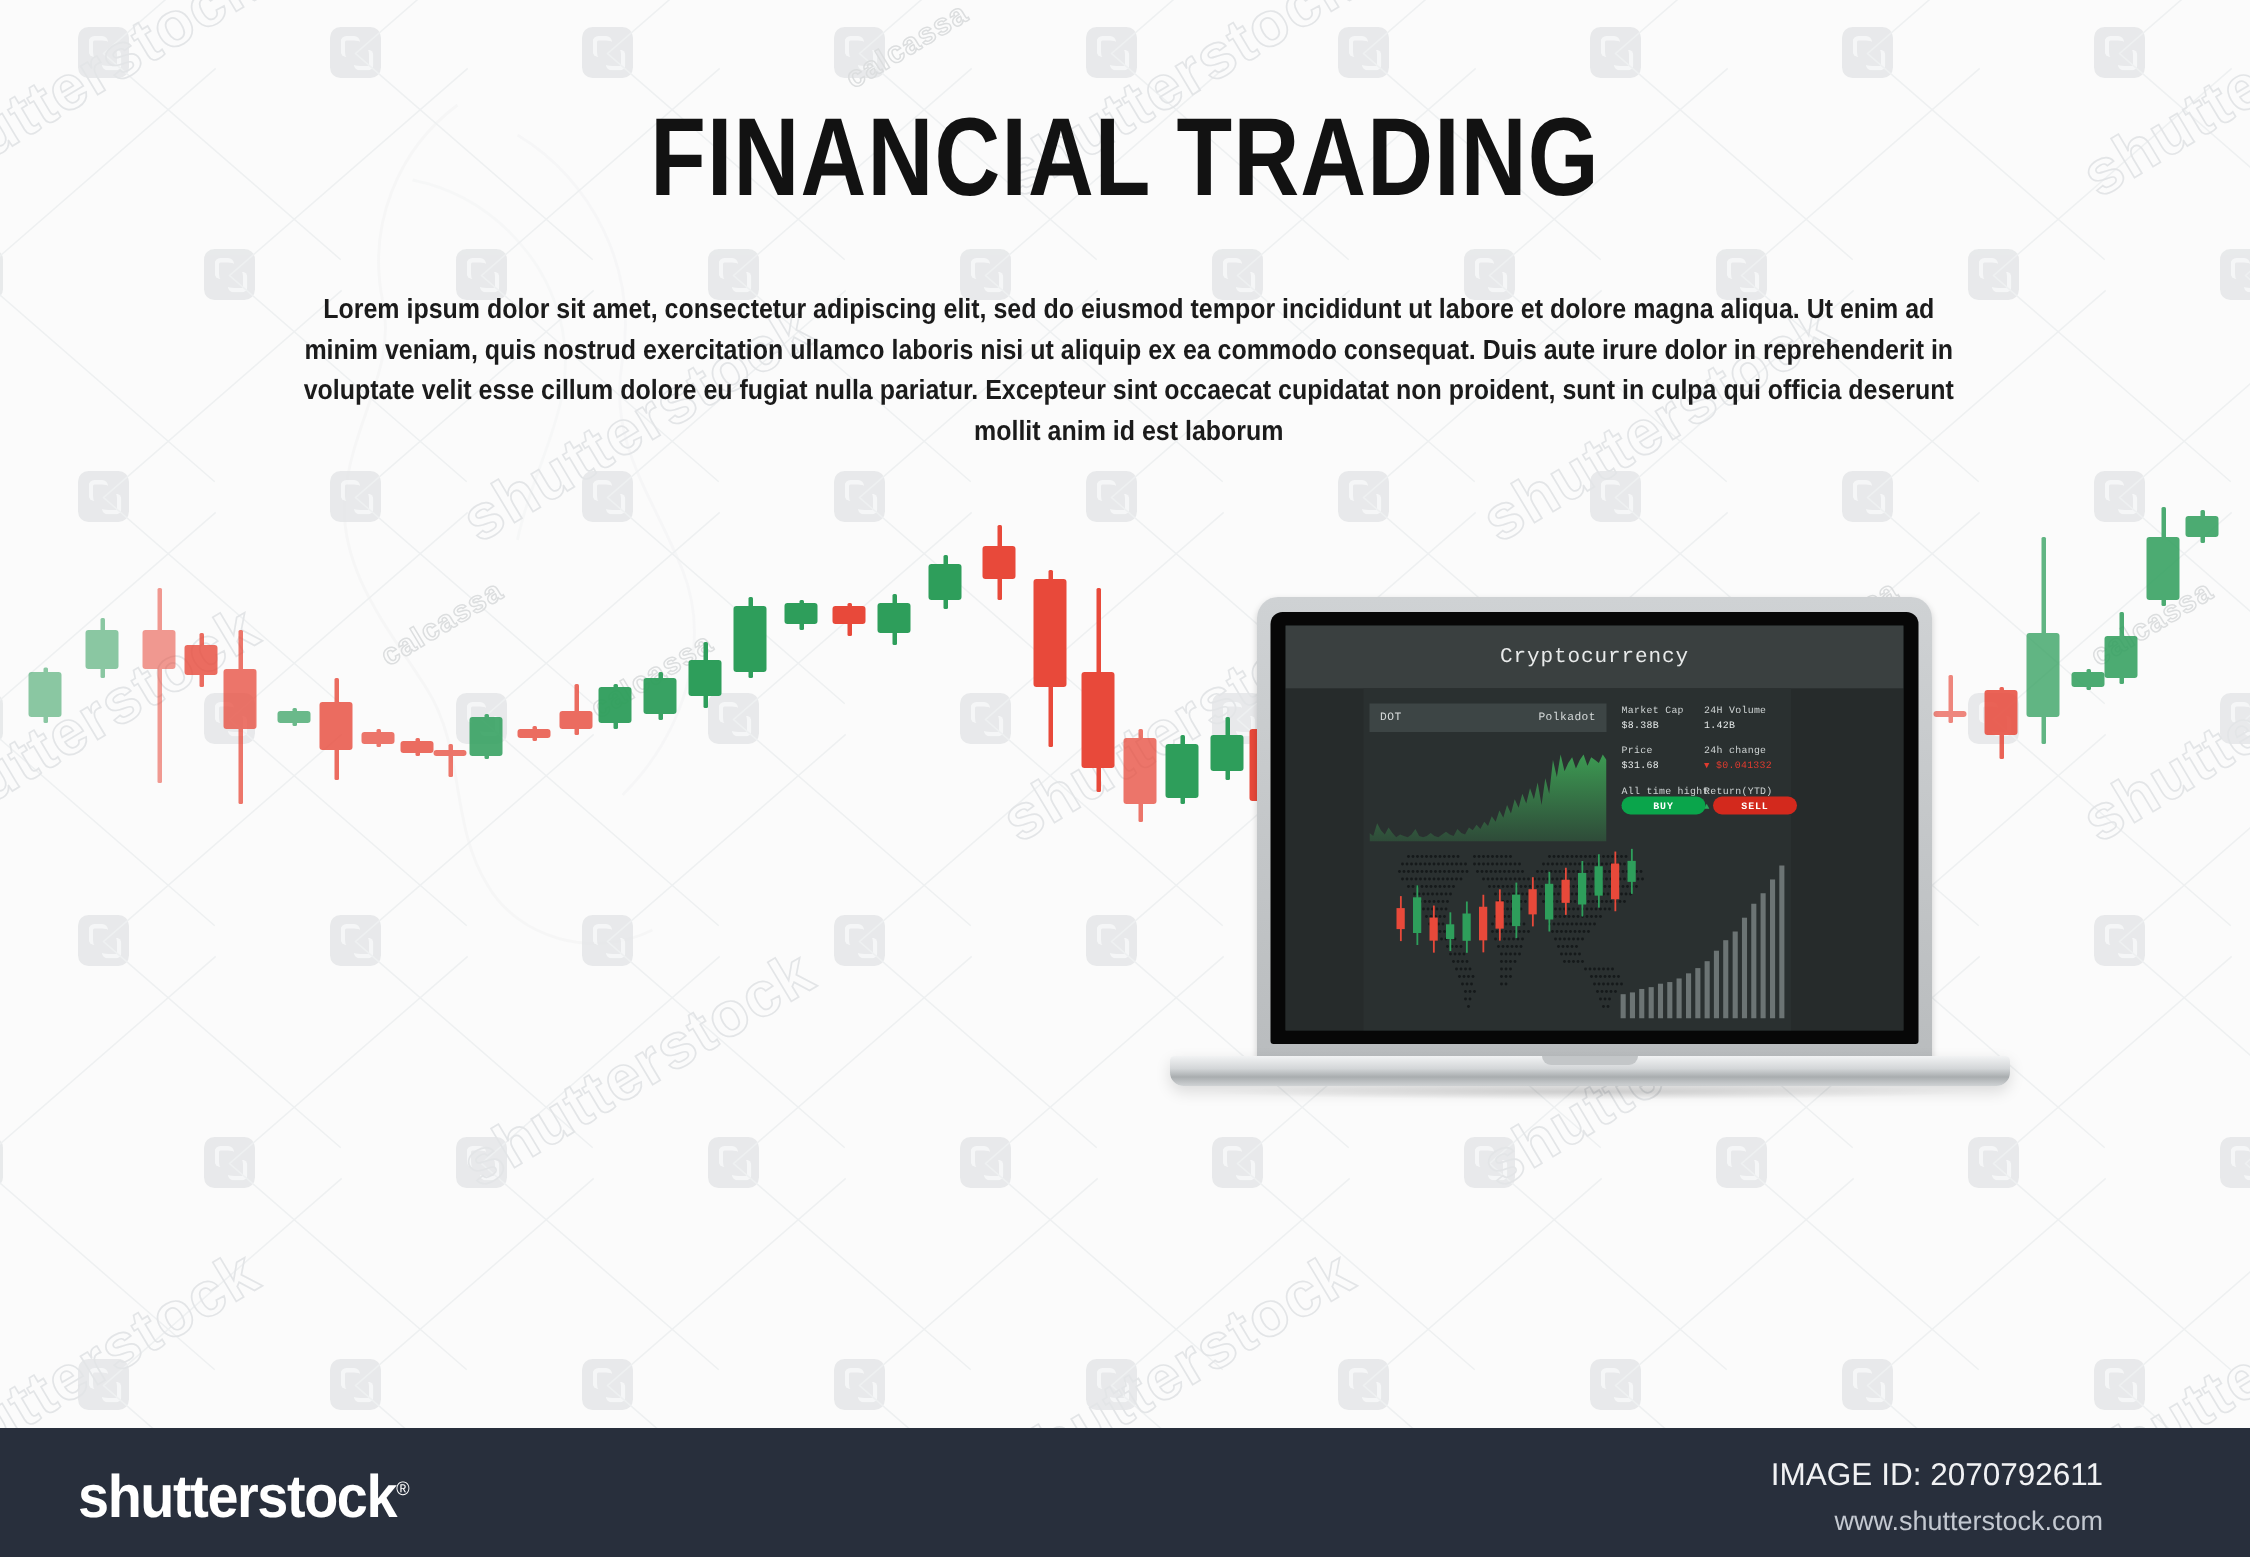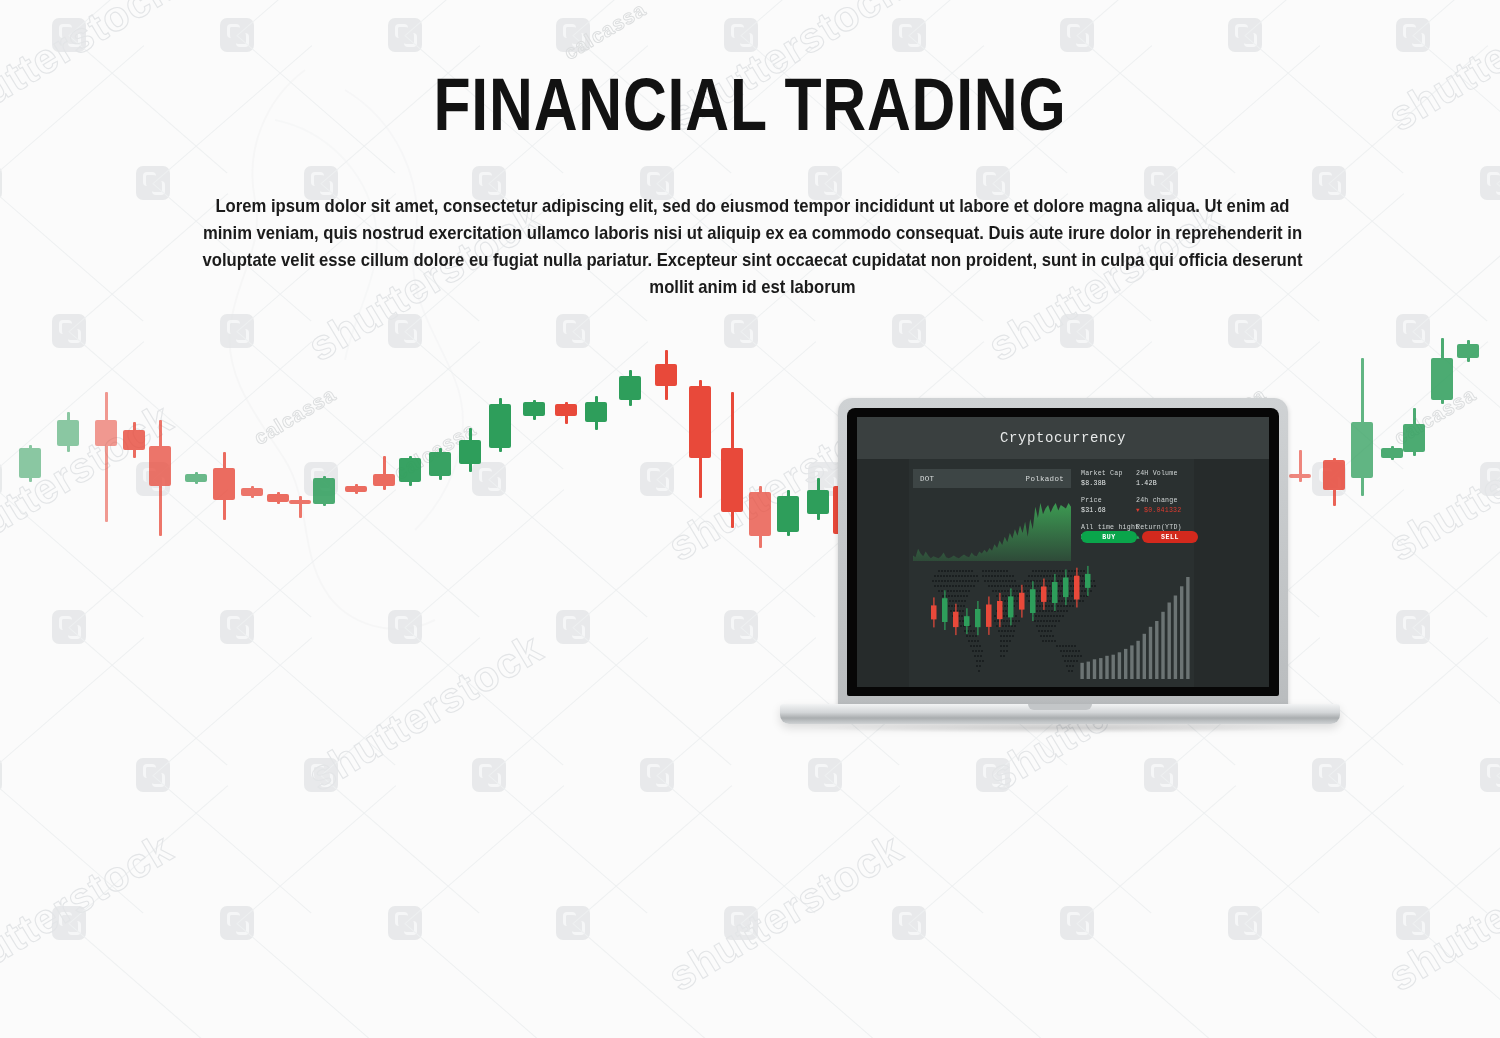--- a/index.html
+++ b/index.html
@@ -1360,14 +1360,21 @@
           </div>
 
         </div>
       </div>
     </div>
     <div class="base"></div>
     <div class="notch"></div>
     <div class="shadow"></div>
   </div>
 
+  <div class="footer">
+    <div class="ss-logo">
+      <span>shutterstock</span><span class="reg">®</span>
+    </div>
+    <div class="img-id">IMAGE ID: 2070792611</div>
+    <div class="ss-url">www.shutterstock.com</div>
+  </div>
 
 </div>
 
 </body></html>

